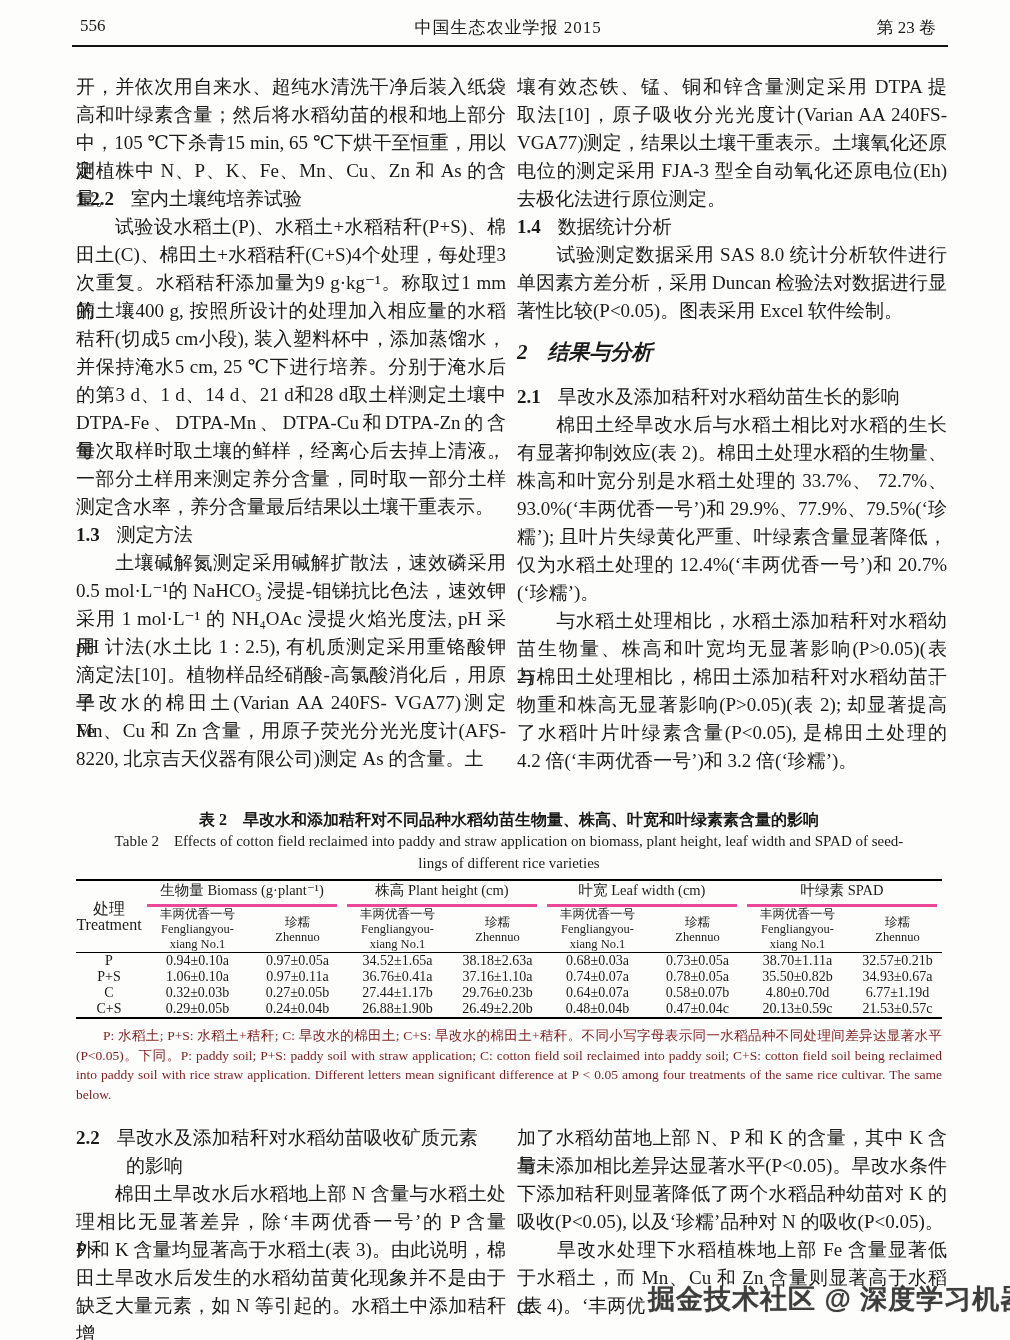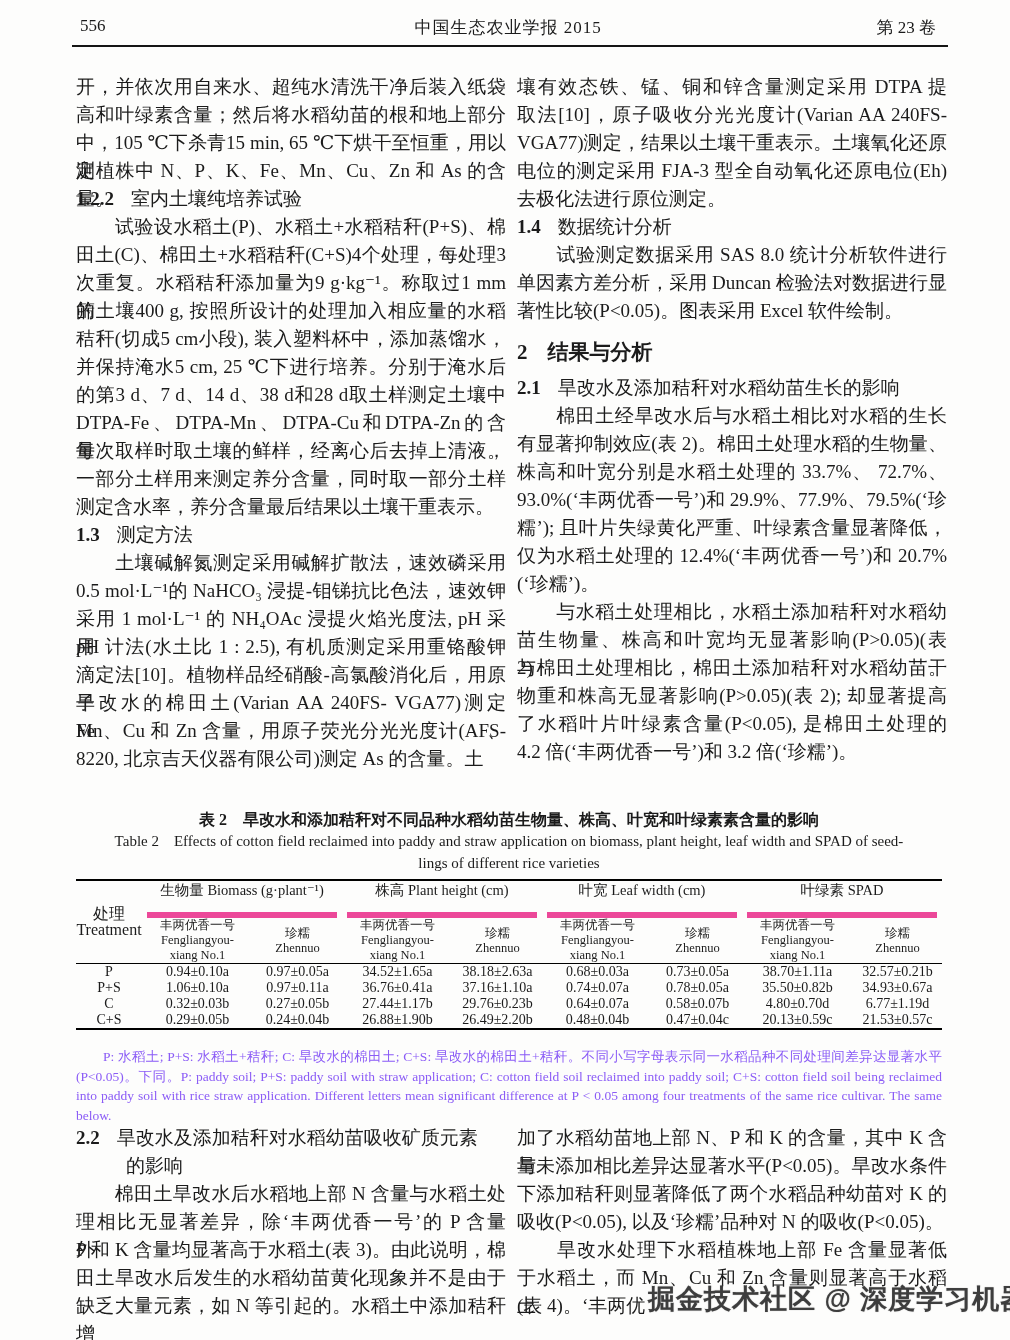--- a/index.html
+++ b/index.html
@@ -19,37 +19,37 @@
   
   .col{position:absolute;width:430px;font-size:19px;line-height:28px;}
   #col-tl{left:76px;top:73px;}
   #col-tr{left:517px;top:73px;}
   #col-bl{left:76px;top:1124px;}
   #col-br{left:517px;top:1124px;}
   .line{height:28px;text-align:justify;text-align-last:justify;}
   .noj{text-align-last:left;}
   .hline{height:28px;text-align-left;text-align-last:left;}
   .hnum{font-weight:bold;margin-right:17px;}
-  .h2big{font-size:21px;font-weight:bold;line-height:30px;height:30px;margin:12px 0 7px 0;text-align:center;text-align-last:left;}
+  .h2big{font-size:21px;font-weight:bold;line-height:30px;height:30px;margin:12px 0 16px 0;text-align:center;text-align-last:left;font-style:italic;}
   .h2big .hnum{margin-right:20px;}
   .hcont{padding-left:50px;}
 
   
   #tbl-block{position:absolute;left:76px;top:810px;width:866px;}
   .tbl-title-cn{text-align:center;font-weight:bold;font-size:16px;line-height:20px;}
   .tbl-title-en{text-align:center;font-size:15px;line-height:22px;}
   table.t2{width:100%;border-collapse:collapse;table-layout:fixed;margin-top:5px;
     border-top:2px solid #000;border-bottom:2px solid #000;}
   table.t2 th,table.t2 td{font-weight:normal;padding:0;margin:0;text-align:center;vertical-align:middle;}
   th.treat{font-size:16px;line-height:16px;white-space:pre-line;border-bottom:1px solid #000;}
   th.grp{font-size:14.5px;padding-top:3px;padding-bottom:0;}
-  th.grp .glabel{display:block;margin:0 5px;padding-bottom:12px;border-bottom:6px solid #ec4899;}
+  th.grp .glabel{display:block;margin:0 5px;padding-bottom:4px;border-bottom:3px solid #ec4899;}
   th.sub{font-size:12.5px;line-height:15px;white-space:pre-line;padding:4px 0 6px 0;border-bottom:1px solid #000;}
   td.val{font-size:14px;padding:5px 0 6px 0;}
-  .tbl-foot{font-size:13.5px;line-height:19.5px;text-align:justify;text-indent:2em;margin-top:17px;color:#8b5cf6;}
+  .tbl-foot{font-size:13.5px;line-height:19.5px;text-align:justify;text-indent:2em;margin-top:7px;color:#7f1d1d;}
 
   
   .watermark{
     position:absolute;left:648px;top:1281px;
     font-family:"Liberation Sans","DejaVu Sans",sans-serif;
     font-size:27px;font-weight:bold;letter-spacing:1px;
     color:rgba(48,48,48,0.88);text-shadow:0 0 1px rgba(90,90,90,.6);
     white-space:nowrap;
   }
 </style>
@@ -70,21 +70,21 @@
     <div class="line">高和叶绿素含量；然后将水稻幼苗的根和地上部分</div>
     <div class="line">中，105 ℃下杀青15 min, 65 ℃下烘干至恒重，用以测</div>
     <div class="line noj">定植株中 N、P、K、Fe、Mn、Cu、Zn 和 As 的含量。</div>
     <div class="hline"><span class="hnum">1.2.2</span><span>室内土壤纯培养试验</span></div>
     <div class="line">　　试验设水稻土(P)、水稻土+水稻秸秆(P+S)、棉</div>
     <div class="line">田土(C)、棉田土+水稻秸秆(C+S)4个处理，每处理3</div>
     <div class="line">次重复。水稻秸秆添加量为9 g·kg⁻¹。称取过1 mm筛</div>
     <div class="line">的土壤400 g, 按照所设计的处理加入相应量的水稻</div>
     <div class="line">秸秆(切成5 cm小段), 装入塑料杯中，添加蒸馏水，</div>
     <div class="line">并保持淹水5 cm, 25 ℃下进行培养。分别于淹水后</div>
-    <div class="line">的第3 d、7 d、14 d、38 d和28 d取土样测定土壤中</div>
+    <div class="line">的第3 d、1 d、14 d、21 d和28 d取土样测定土壤中</div>
     <div class="line">DTPA-Fe、DTPA-Mn、DTPA-Cu和DTPA-Zn的含量。</div>
     <div class="line">每次取样时取土壤的鲜样，经离心后去掉上清液，</div>
     <div class="line">一部分土样用来测定养分含量，同时取一部分土样</div>
     <div class="line noj">测定含水率，养分含量最后结果以土壤干重表示。</div>
     <div class="hline"><span class="hnum">1.3</span><span>测定方法</span></div>
     <div class="line">　　土壤碱解氮测定采用碱解扩散法，速效磷采用</div>
     <div class="line">0.5 mol·L⁻¹的 NaHCO₃ 浸提-钼锑抗比色法，速效钾</div>
     <div class="line">采用 1 mol·L⁻¹ 的 NH₄OAc 浸提火焰光度法, pH 采用</div>
     <div class="line">pH 计法(水土比 1 : 2.5), 有机质测定采用重铬酸钾</div>
     <div class="line">滴定法[10]。植物样品经硝酸-高氯酸消化后，用原子</div>

